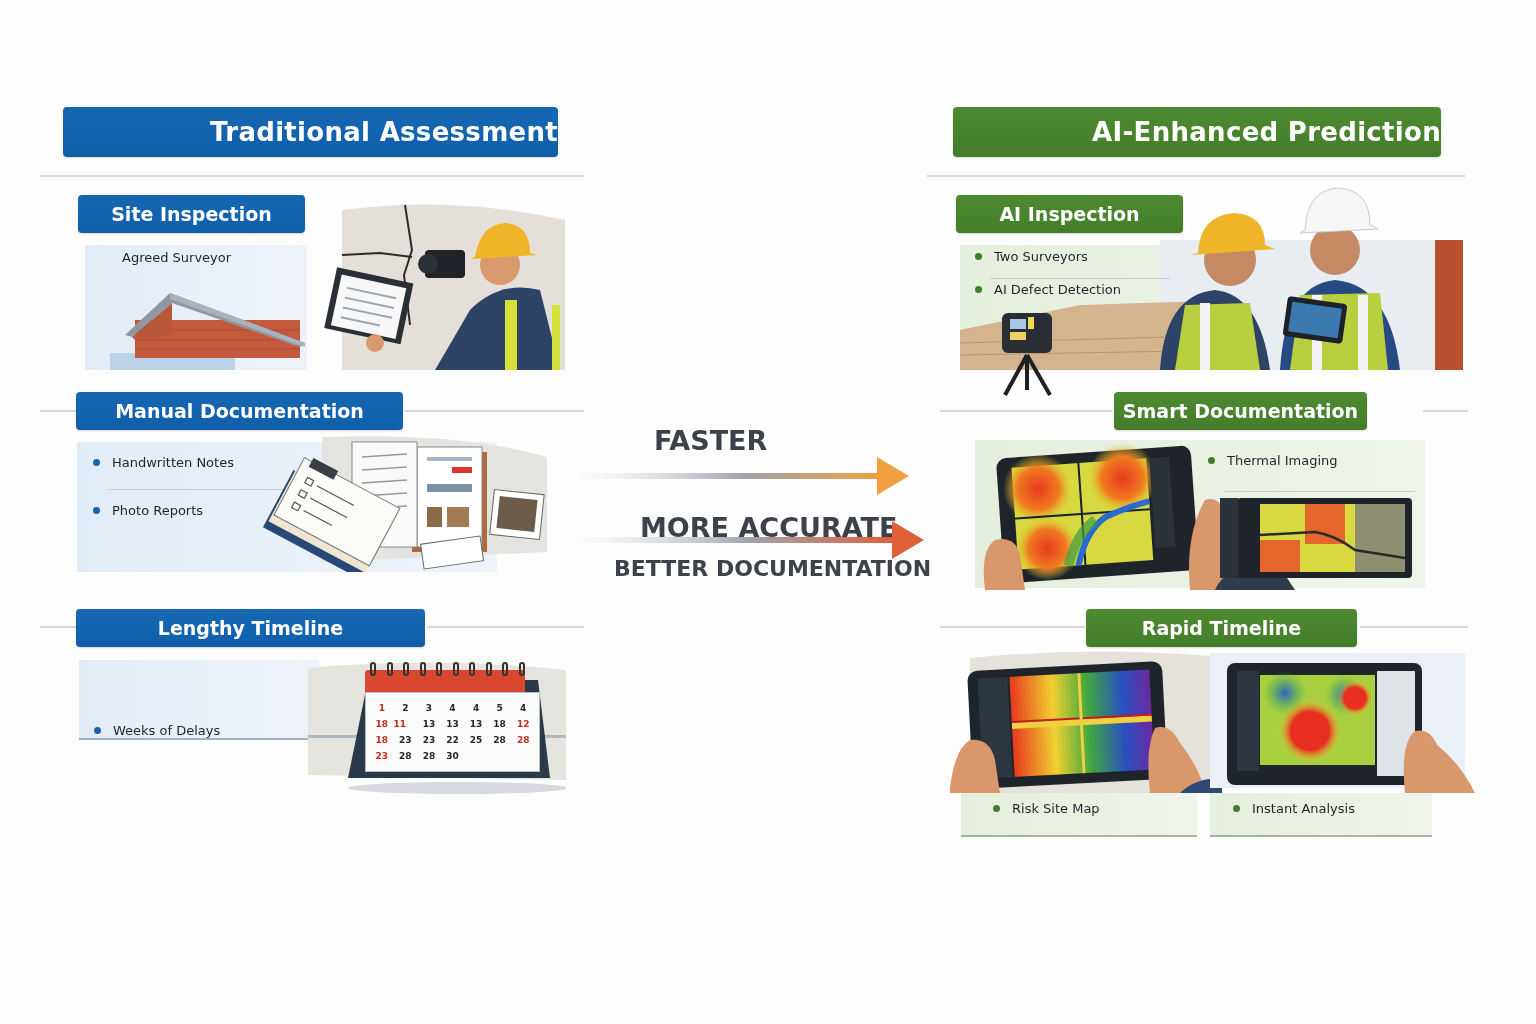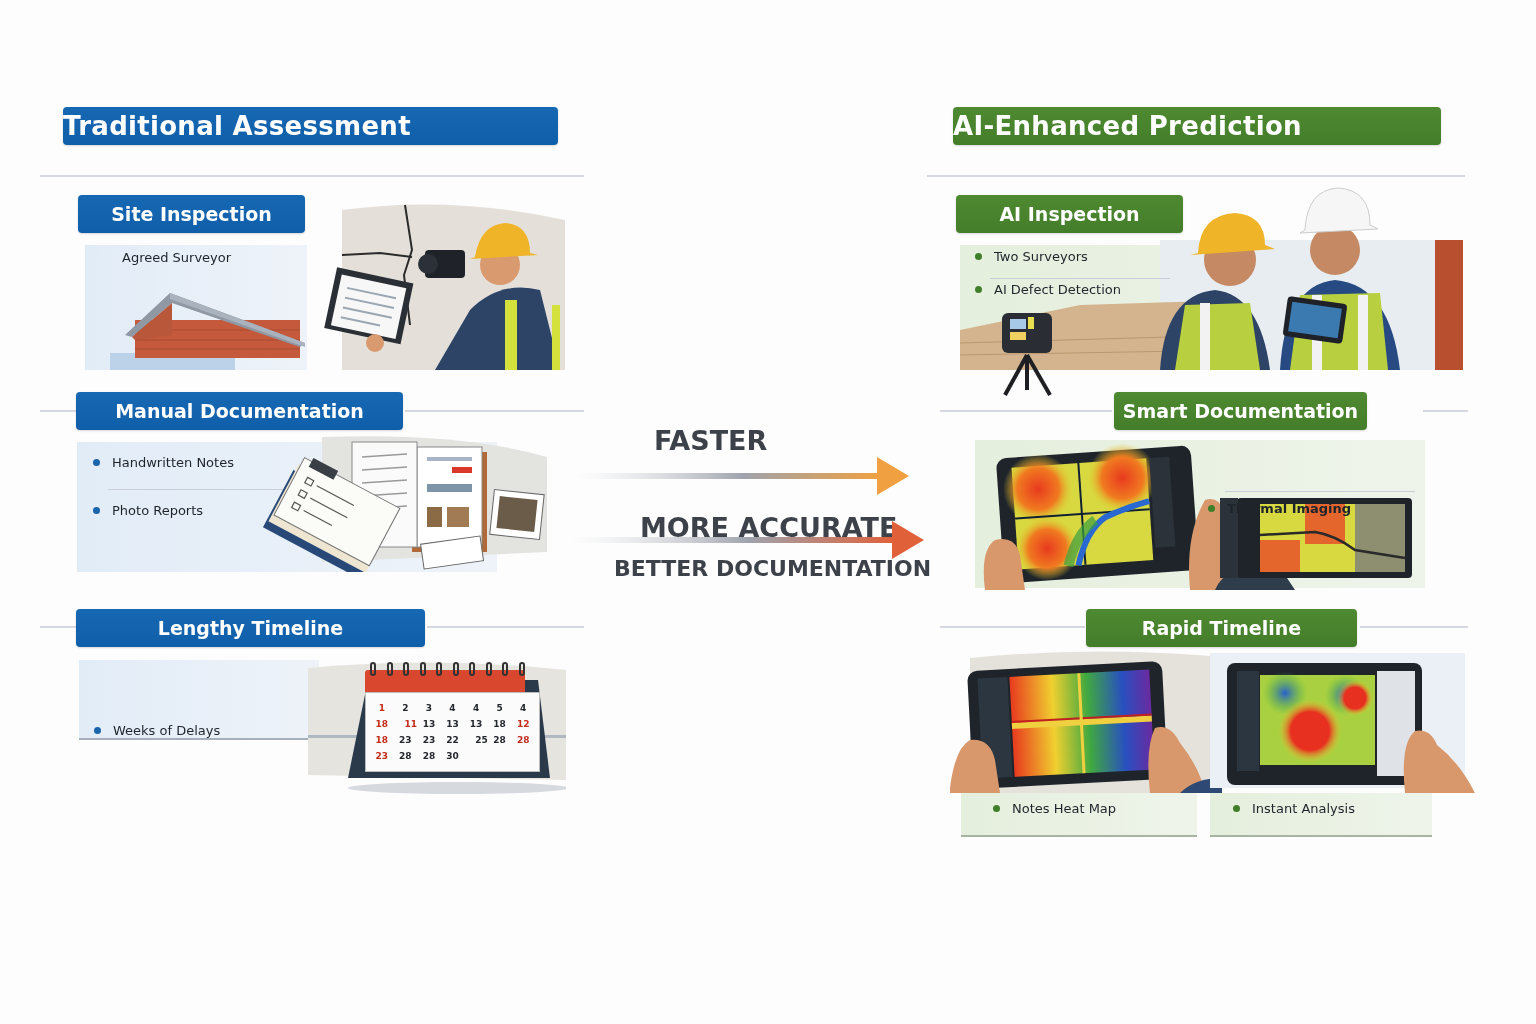--- a/index.html
+++ b/index.html
@@ -1,19 +1,19 @@
 <!DOCTYPE html>
 <html><head>
 <meta charset="utf-8">
 <style>
   * { box-sizing: border-box; margin: 0; padding: 0; }
   html, body { width: 1536px; height: 1024px; background: #fdfdfd; overflow: hidden; }
   body { position: relative; font-family: "DejaVu Sans", sans-serif; color: #23272e; }
   .abs { position: absolute; }
-  .hdr { position: absolute; height: 38px; border-radius: 4px; color: #fff; font-weight: bold; font-size: 26px; display: flex; align-items: center; justify-content: flex-start; box-shadow: 0 1px 2px rgba(0,0,0,.15); letter-spacing: .3px; }
+  .hdr { position: absolute; height: 50px; border-radius: 4px; color: #fff; font-weight: bold; font-size: 26px; display: flex; align-items: center; justify-content: flex-end; box-shadow: 0 1px 2px rgba(0,0,0,.15); letter-spacing: .3px; }
   .blue { background: linear-gradient(#1768b3, #0f5ea9); }
   .green { background: linear-gradient(#4e8a31, #447d2a); }
   .sub { position: absolute; height: 38px; border-radius: 4px; color: #fff; font-weight: bold; font-size: 19px; display: flex; align-items: center; justify-content: center; box-shadow: 0 1px 2px rgba(0,0,0,.15); }
   .rule { position: absolute; height: 2px; background: #d5d8de; }
   .panel-blue { position: absolute; background: linear-gradient(90deg, #e2ecf7, #eef3f9); }
   .panel-green { position: absolute; background: linear-gradient(90deg, #e5efdd, #eef4ea); }
   .bul { position: absolute; font-size: 13px; color: #1f242b; display: flex; align-items: center; white-space: nowrap; }
   .bul .dot { width: 7px; height: 7px; border-radius: 50%; margin-right: 12px; flex: none; }
   .dot-b { background: #1a64ac; }
   .dot-g { background: #3f7f2a; }
@@ -141,31 +141,31 @@
   <div class="abs" style="left:57px;top:10px;width:160px;height:22px;background:#d9472e;border-radius:3px 3px 0 0;"></div>
   <div class="abs" style="left:57px;top:32px;width:175px;height:80px;background:#fbfbfb;border:1px solid #bbb;display:grid;grid-template-columns:repeat(7,1fr);font-size:9px;font-weight:bold;align-content:center;row-gap:6px;padding:4px 4px;">
     <span style="color:#c62c1c;text-align:center;">1</span>
     <span style="text-align:center;">2</span>
     <span style="text-align:center;">3</span>
     <span style="text-align:center;">4</span>
     <span style="text-align:center;">4</span>
     <span style="text-align:center;">5</span>
     <span style="text-align:center;">4</span>
     <span style="color:#c62c1c;text-align:center;">18</span>
-    <span style="color:#c62c1c;text-align:right;">11</span>
+    <span style="color:#c62c1c;text-align:left;">11</span>
     <span style="text-align:center;">13</span>
     <span style="text-align:center;">13</span>
     <span style="text-align:center;">13</span>
     <span style="text-align:center;">18</span>
     <span style="color:#c62c1c;text-align:center;">12</span>
     <span style="color:#c62c1c;text-align:center;">18</span>
     <span style="text-align:center;">23</span>
     <span style="text-align:center;">23</span>
     <span style="text-align:center;">22</span>
-    <span style="text-align:right;">25</span>
+    <span style="text-align:center;">25</span>
     <span style="text-align:center;">28</span>
     <span style="color:#c62c1c;text-align:center;">28</span>
     <span style="color:#c62c1c;text-align:center;">23</span>
     <span style="text-align:center;">28</span>
     <span style="text-align:center;">28</span>
     <span style="text-align:center;">30</span>
   </div>
   <div class="abs" style="left:62px;top:2px;width:155px;height:14px;display:flex;justify-content:space-between;">
     <span style="width:6px;height:14px;border:2px solid #333;border-radius:3px;"></span>
       <span style="width:6px;height:14px;border:2px solid #333;border-radius:3px;"></span>
@@ -296,21 +296,21 @@
   <path d="M215,150 Q210,95 230,60 Q245,55 250,75 L255,150 Z" fill="#d9986c"></path>
   <path d="M240,150 Q250,125 300,120 L320,150 Z" fill="#2e3c4c"></path>
   <rect x="262" y="58" width="175" height="80" rx="4" fill="#1f242b"></rect>
   <rect x="285" y="64" width="145" height="68" fill="#d8d840"></rect>
   <rect x="330" y="64" width="40" height="40" fill="#e84a28" opacity=".8"></rect>
   <rect x="285" y="100" width="40" height="32" fill="#e84a28" opacity=".8"></rect>
   <rect x="380" y="64" width="50" height="68" fill="#7c7c7c" opacity=".8"></rect>
   <path d="M285,95 L340,92 Q360,95 380,110 L430,118" stroke="#2a2a2a" stroke-width="2.5" fill="none"></path>
   <rect x="245" y="58" width="18" height="80" fill="#2c323a"></rect>
 </svg>
-<div class="bul" style="left:1208px;top:453px;font-weight:bold;margin-top:48px;">
+<div class="bul" style="left:1208px;top:453px;font-weight:normal;">
   <span class="dot dot-g"></span>
   <span>Thermal Imaging</span>
 </div>
 <div class="sep" style="left:1225px;top:491px;width:190px;"></div>
 
 <div class="rule" style="left:940px;top:626px;width:145px;"></div>
 <div class="rule" style="left:1360px;top:626px;width:108px;"></div>
 <div class="sub green" style="left:1086px;top:609px;width:271px;">
   <span>Rapid Timeline</span>
 </div>
@@ -356,19 +356,19 @@
   <circle cx="80" cy="40" r="22" fill="url(#blu)"></circle>
   <circle cx="140" cy="42" r="20" fill="url(#blu)"></circle>
   <circle cx="105" cy="78" r="32" fill="url(#red)"></circle>
   <circle cx="150" cy="45" r="18" fill="url(#red)"></circle>
   <rect x="172" y="18" width="38" height="105" fill="#dfe3e8"></rect>
   <path d="M200,140 Q195,90 210,78 Q225,75 232,92 Q255,110 270,140 Z" fill="#d9986c"></path>
 </svg>
 <div class="panel-green" style="left:961px;top:793px;width:236px;height:44px;border-bottom:2px solid #a9b3a4;"></div>
 <div class="bul" style="left:993px;top:801px;">
   <span class="dot dot-g"></span>
-  <span>Notes Heat Map</span>
+  <span>Risk Site Map</span>
 </div>
 <div class="panel-green" style="left:1210px;top:793px;width:222px;height:44px;border-bottom:2px solid #a9b3a4;"></div>
 <div class="bul" style="left:1233px;top:801px;">
   <span class="dot dot-g"></span>
   <span>Instant Analysis</span>
 </div>
 
 </body></html>

